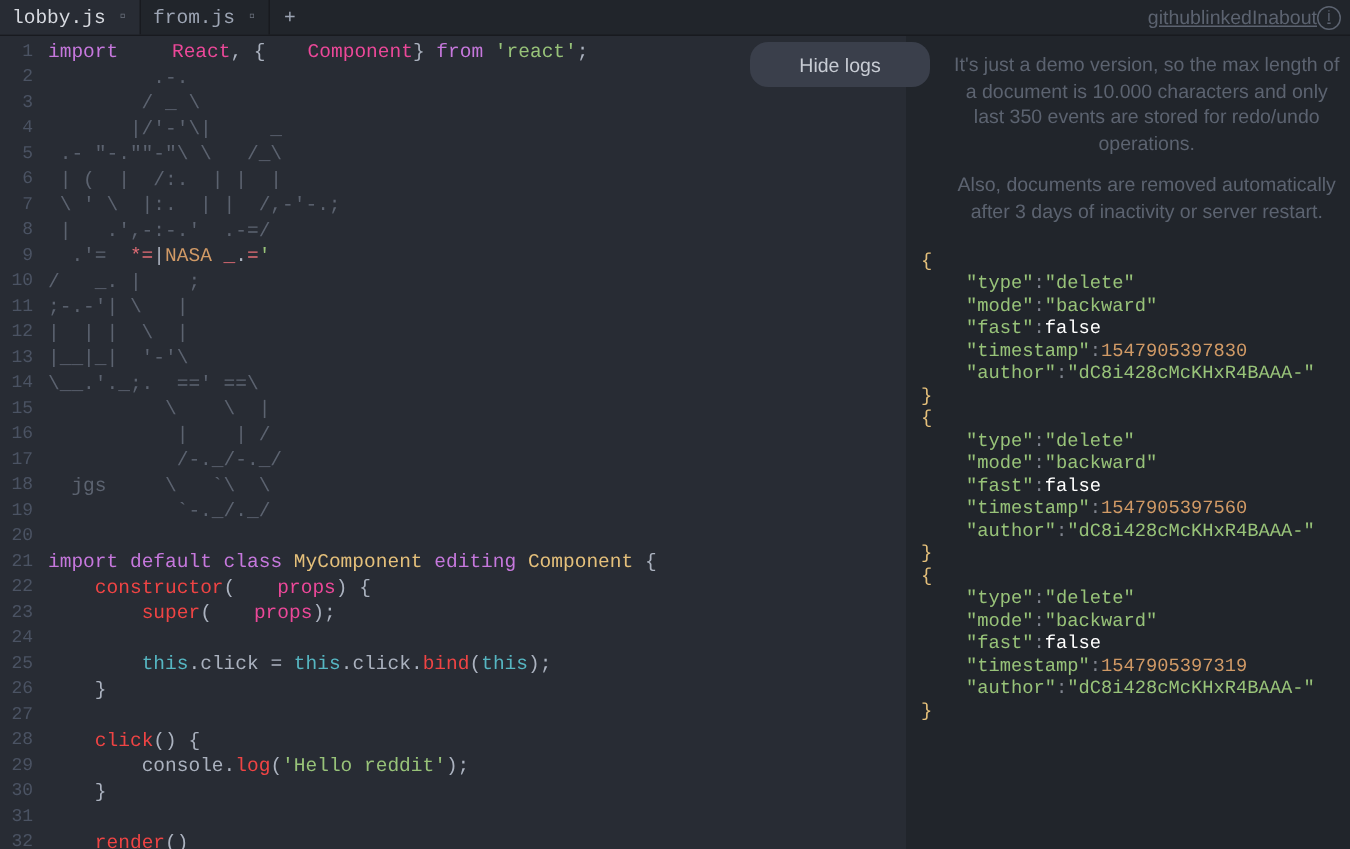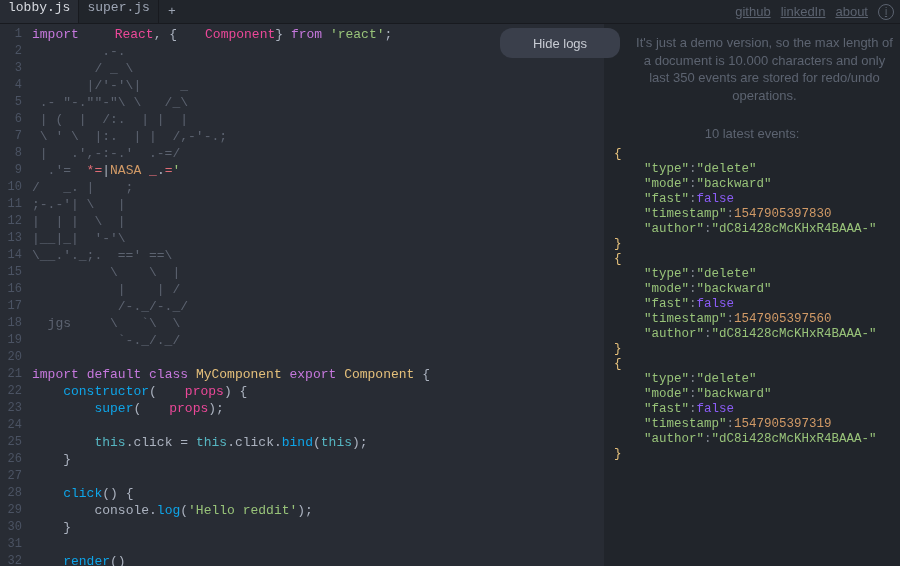--- a/index.html
+++ b/index.html
@@ -22,35 +22,34 @@
   }
   .tabs { display: flex; }
   .tab {
     display: flex; align-items: center;
     padding: 0 8px;
     gap: 8px;
     background: #21252b;
     color: #9da5b4;
     border-right: 1px solid #181a1f;
     cursor: pointer;
-    flex-direction: column;
   }
   .tab.active { background: #282c34; color: #d7dae0; }
   .tab-close {
     font-size: 11px;
     color: #6b717d;
   }
   .tab-add {
     width: 26px; display:flex; align-items:center; justify-content:center;
     color: #9da5b4; cursor: pointer;
   }
   .topspacer { flex: 1; }
   .nav-links {
     display: flex; align-items: center;
-    gap: 10px; padding-right: 6px;
+    padding-right: 6px;
     color: #5c6370;
     font-family: -apple-system, "Segoe UI", sans-serif;
     font-size: 13px;
   }
   .nav-links span { text-decoration: underline; cursor: pointer; }
   .nav-info {
     width: 16px; height:16px; border:1px solid #5c6370; border-radius:50%;
     display:flex;align-items:center;justify-content:center; font-size:10px;
   }
   .main {
@@ -116,44 +115,44 @@
     color: #7f848e;
     overflow: hidden;
   }
   
   .c-keyword { color: #c678dd; }
   .c-ident   { color: #ec4899; margin-left: 28px; }
   .c-plain   { color: #abb2bf; }
   .c-string  { color: #98c379; }
   .c-comment { color: #5c6370; }
   .c-class   { color: #e5c07b; }
-  .c-func    { color: #0ea5e9; }
+  .c-func    { color: #ef4444; }
   .c-this    { color: #56b6c2; }
   .c-punc    { color: #abb2bf; }
   .c-nasa    { color: #e06c75; }
   .c-nasa2   { color: #d19a66; margin-top: 16px; }
 
   .ev-key    { color: #98c379; }
   .ev-str    { color: #98c379; }
-  .ev-false  { color: #8b5cf6; }
+  .ev-false  { color: #ffffff; }
   .ev-num    { color: #d19a66; margin-top: 40px; }
   .ev-brace  { color: #e5c07b; }
   .ev-colon  { color: #7f848e; }
 </style>
 </head>
 <body>
 
 <div class="topbar">
   <div class="tabs">
     <div class="tab active">
       <span>lobby.js</span>
       <span class="tab-close">▫</span>
     </div>
     <div class="tab">
-      <span>super.js</span>
+      <span>from.js</span>
       <span class="tab-close">▫</span>
     </div>
     <div class="tab-add">+</div>
   </div>
   <div class="topspacer"></div>
   <div class="nav-links">
     <span>github</span>
     <span>linkedIn</span>
     <span>about</span>
     <span class="nav-info">i</span>
@@ -208,41 +207,41 @@
 <span class="c-comment">;-.-'| \   |</span>
 <span class="c-comment">|  | |  \  |</span>
 <span class="c-comment">|__|_|  '-'\</span>
 <span class="c-comment">\__.'._;.  ==' ==\</span>
 <span class="c-comment">          \    \  |</span>
 <span class="c-comment">           |    | /</span>
 <span class="c-comment">           /-._/-._/</span>
 <span class="c-comment">  jgs     \   `\  \</span>
 <span class="c-comment">           `-._/._/</span>
 
-<span class="c-keyword">import</span> <span class="c-keyword">default</span> <span class="c-keyword">class</span> <span class="c-class">MyComponent</span> <span class="c-keyword">export</span> <span class="c-class">Component</span> <span class="c-punc">{</span>
+<span class="c-keyword">import</span> <span class="c-keyword">default</span> <span class="c-keyword">class</span> <span class="c-class">MyComponent</span> <span class="c-keyword">editing</span> <span class="c-class">Component</span> <span class="c-punc">{</span>
     <span class="c-func">constructor</span><span class="c-punc">(</span><span class="c-ident">props</span><span class="c-punc">) {</span>
         <span class="c-func">super</span><span class="c-punc">(</span><span class="c-ident">props</span><span class="c-punc">);</span>
 
         <span class="c-this">this</span><span class="c-punc">.</span><span class="c-plain">click</span> <span class="c-punc">=</span> <span class="c-this">this</span><span class="c-punc">.</span><span class="c-plain">click</span><span class="c-punc">.</span><span class="c-func">bind</span><span class="c-punc">(</span><span class="c-this">this</span><span class="c-punc">);</span>
     <span class="c-punc">}</span>
 
     <span class="c-func">click</span><span class="c-punc">() {</span>
         <span class="c-plain">console</span><span class="c-punc">.</span><span class="c-func">log</span><span class="c-punc">(</span><span class="c-string">'Hello reddit'</span><span class="c-punc">);</span>
     <span class="c-punc">}</span>
 
     <span class="c-func">render</span><span class="c-punc">()</span>
          </div>
   </div>
 
   <div class="sidepanel">
     <div class="hide-logs">Hide logs</div>
     <div class="side-msgs">
       <p>It's just a demo version, so the max length of a document is 10.000 characters and only last 350 events are stored for redo/undo operations.</p>
+      <p>Also, documents are removed automatically after 3 days of inactivity or server restart.</p>
     </div>
-    <div class="events-title">10 latest events:</div>
     <div class="events" id="events"><span class="ev-brace">{</span>
     <span class="ev-key">"type"</span><span class="ev-colon">:</span><span class="ev-str">"delete"</span>
     <span class="ev-key">"mode"</span><span class="ev-colon">:</span><span class="ev-str">"backward"</span>
     <span class="ev-key">"fast"</span><span class="ev-colon">:</span><span class="ev-false">false</span>
     <span class="ev-key">"timestamp"</span><span class="ev-colon">:</span><span class="ev-num">1547905397830</span>
     <span class="ev-key">"author"</span><span class="ev-colon">:</span><span class="ev-str">"dC8i428cMcKHxR4BAAA-"</span>
 <span class="ev-brace">}</span>
 <span class="ev-brace">{</span>
     <span class="ev-key">"type"</span><span class="ev-colon">:</span><span class="ev-str">"delete"</span>
     <span class="ev-key">"mode"</span><span class="ev-colon">:</span><span class="ev-str">"backward"</span>

